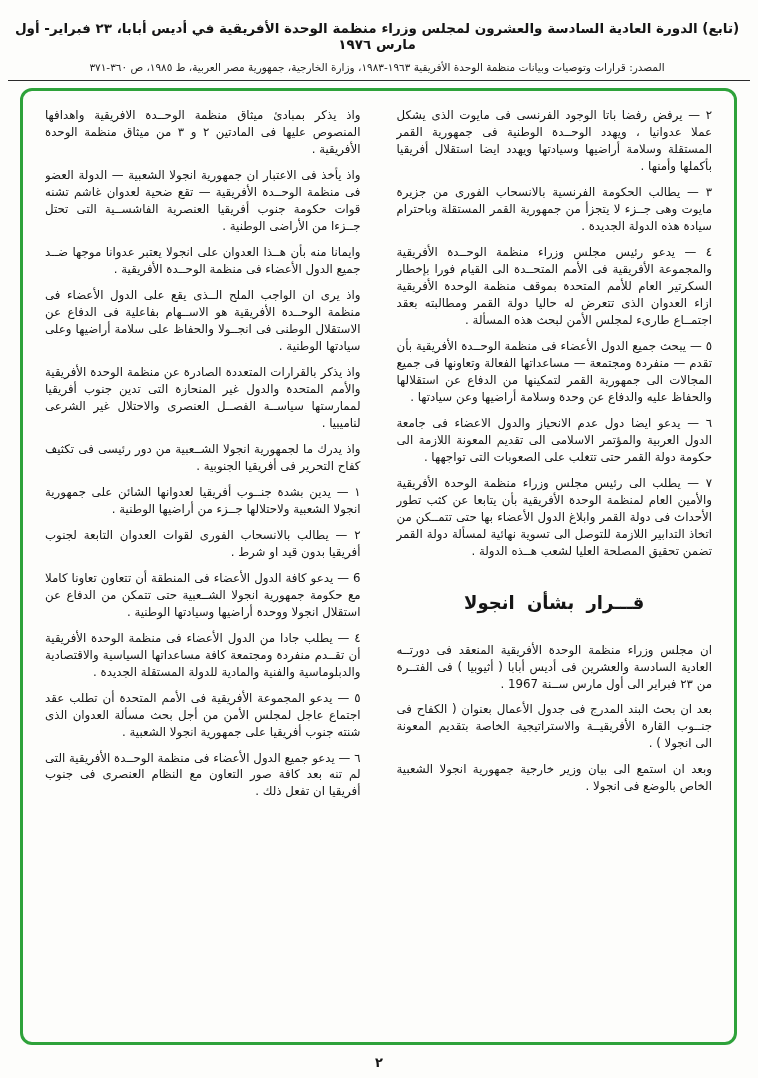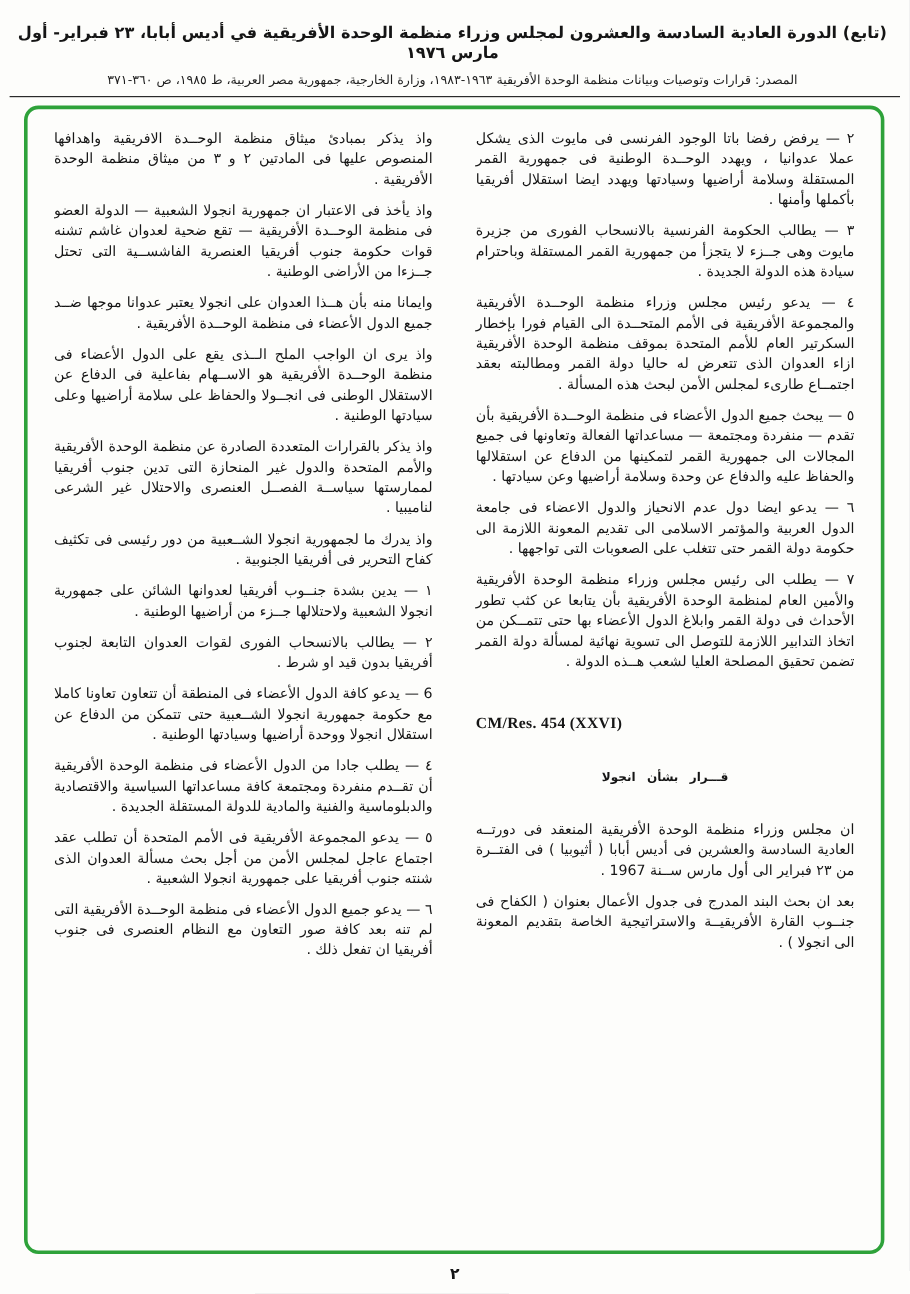--- a/index.html
+++ b/index.html
@@ -67,21 +67,21 @@
     font-family:"Liberation Serif",serif;
     font-size:13px;
     font-weight:bold;
     margin:34px 0 0 0;
     letter-spacing:0.3px;
   }
   
   .res-title{
     text-align:center;
     font-weight:bold;
-    font-size:10px;
+    font-size:18px;
     margin:30px 0 26px 0;
     word-spacing:6px;
   }
   
   .page-number{
     position:absolute;
     bottom:8px;left:0;right:0;
     text-align:center;
     font-size:13px;
     font-weight:bold;
@@ -103,25 +103,25 @@
 
       <section class="col">
         <div>
             <p class="para">٢ — يرفض رفضا باتا الوجود الفرنسى فى مايوت الذى يشكل عملا عدوانيا ، ويهدد الوحــدة الوطنية فى جمهورية القمر المستقلة وسلامة أراضيها وسيادتها ويهدد ايضا استقلال أفريقيا بأكملها وأمنها .</p>
             <p class="para">٣ — يطالب الحكومة الفرنسية بالانسحاب الفورى من جزيرة مايوت وهى جــزء لا يتجزأ من جمهورية القمر المستقلة وباحترام سيادة هذه الدولة الجديدة .</p>
             <p class="para">٤ — يدعو رئيس مجلس وزراء منظمة الوحــدة الأفريقية والمجموعة الأفريقية فى الأمم المتحــدة الى القيام فورا بإخطار السكرتير العام للأمم المتحدة بموقف منظمة الوحدة الأفريقية ازاء العدوان الذى تتعرض له حاليا دولة القمر ومطالبته بعقد اجتمــاع طارىء لمجلس الأمن لبحث هذه المسألة .</p>
             <p class="para">٥ — يبحث جميع الدول الأعضاء فى منظمة الوحــدة الأفريقية بأن تقدم — منفردة ومجتمعة — مساعداتها الفعالة وتعاونها فى جميع المجالات الى جمهورية القمر لتمكينها من الدفاع عن استقلالها والحفاظ عليه والدفاع عن وحدة وسلامة أراضيها وعن سيادتها .</p>
             <p class="para">٦ — يدعو ايضا دول عدم الانحياز والدول الاعضاء فى جامعة الدول العربية والمؤتمر الاسلامى الى تقديم المعونة اللازمة الى حكومة دولة القمر حتى تتغلب على الصعوبات التى تواجهها .</p>
             <p class="para">٧ — يطلب الى رئيس مجلس وزراء منظمة الوحدة الأفريقية والأمين العام لمنظمة الوحدة الأفريقية بأن يتابعا عن كثب تطور الأحداث فى دولة القمر وابلاغ الدول الأعضاء بها حتى تتمــكن من اتخاذ التدابير اللازمة للتوصل الى تسوية نهائية لمسألة دولة القمر تضمن تحقيق المصلحة العليا لشعب هــذه الدولة .</p>
           </div>
-        <div class="res-ref">CM/Res. 454 (XXVI)</div>
         <h2 class="res-title">قـــرار بشأن انجولا</h2>
         <div>
             <p class="para">ان مجلس وزراء منظمة الوحدة الأفريقية المنعقد فى دورتــه العادية السادسة والعشرين فى أديس أبابا ( أثيوبيا ) فى الفتــرة من ٢٣ فبراير الى أول مارس ســنة 1967 .</p>
             <p class="para">بعد ان بحث البند المدرج فى جدول الأعمال بعنوان ( الكفاح فى جنــوب القارة الأفريقيــة والاستراتيجية الخاصة بتقديم المعونة الى انجولا ) .</p>
+            <p class="para">وبعد ان استمع الى بيان وزير خارجية جمهورية انجولا الشعبية الخاص بالوضع فى انجولا .</p>
           </div>
       </section>
 
       <section class="col">
         <div>
             <p class="para">واذ يذكر بمبادئ ميثاق منظمة الوحــدة الافريقية واهدافها المنصوص عليها فى المادتين ٢ و ٣ من ميثاق منظمة الوحدة الأفريقية .</p>
             <p class="para">واذ يأخذ فى الاعتبار ان جمهورية انجولا الشعبية — الدولة العضو فى منظمة الوحــدة الأفريقية — تقع ضحية لعدوان غاشم تشنه قوات حكومة جنوب أفريقيا العنصرية الفاشســية التى تحتل جــزءا من الأراضى الوطنية .</p>
             <p class="para">وايمانا منه بأن هــذا العدوان على انجولا يعتبر عدوانا موجها ضــد جميع الدول الأعضاء فى منظمة الوحــدة الأفريقية .</p>
             <p class="para">واذ يرى ان الواجب الملح الــذى يقع على الدول الأعضاء فى منظمة الوحــدة الأفريقية هو الاســهام بفاعلية فى الدفاع عن الاستقلال الوطنى فى انجــولا والحفاظ على سلامة أراضيها وعلى سيادتها الوطنية .</p>
             <p class="para">واذ يذكر بالقرارات المتعددة الصادرة عن منظمة الوحدة الأفريقية والأمم المتحدة والدول غير المنحازة التى تدين جنوب أفريقيا لممارستها سياســة الفصــل العنصرى والاحتلال غير الشرعى لناميبيا .</p>

